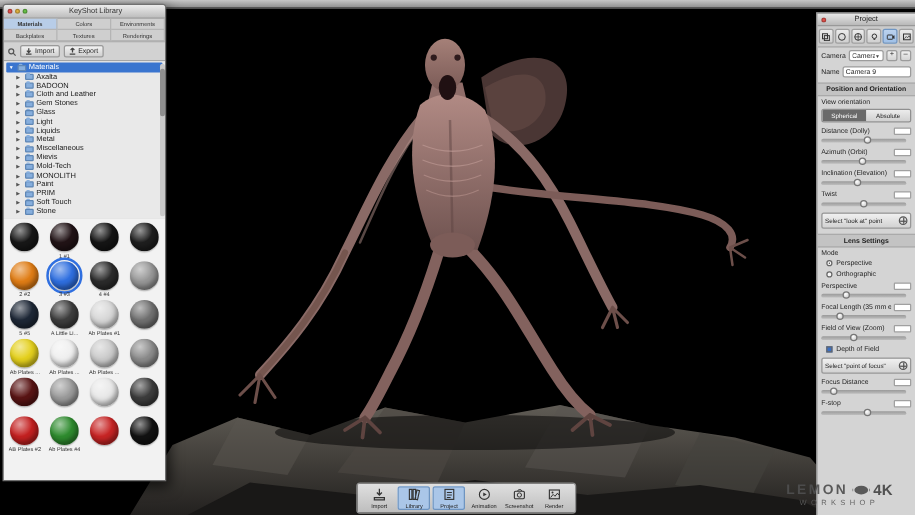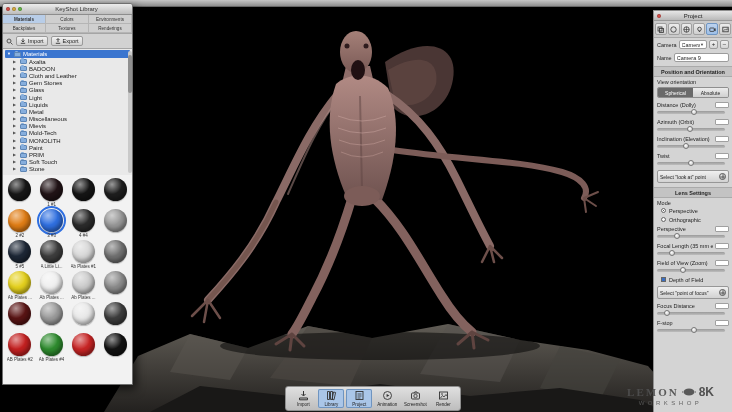--- a/index.html
+++ b/index.html
@@ -104,21 +104,21 @@
   .dock{position:absolute;left:51%;bottom:1px;transform:translateX(-50%);display:flex;gap:2px;
     background:linear-gradient(#e0e0e0,#bdbdbd);border:1px solid #8e8e8e;border-radius:3px;
     padding:2px 4px;z-index:6;}
   .dock-item{width:26px;display:flex;flex-direction:column;align-items:center;gap:1px;border-radius:2px;padding:1px 0;}
   .dock-item.active{background:#aac6e8;box-shadow:inset 0 0 0 1px #6e94c0;}
   .dock-item .lbl{font-size:4.5px;color:#222;white-space:nowrap;}
 
   
   .wm{position:absolute;right:18px;bottom:6px;z-index:7;color:#555;text-align:center;opacity:.92;}
   .wm-top{display:flex;align-items:center;justify-content:center;gap:3px;}
-  .wm-name{font-size:11px;font-weight:bold;letter-spacing:2px;color:#4f4f4f;font-family:Liberation Serif, serif;}
+  .wm-name{font-size:11px;font-weight:bold;letter-spacing:2px;color:#4f4f4f;}
   .wm-badge{font-size:12px;font-weight:bold;color:#464646;}
   .wm-sub{font-size:6px;letter-spacing:3.5px;color:#5a5a5a;margin-top:1px;}
 </style>
 </head>
 <body>
 
 <div class="screen">
 
   <div class="topbar"></div>
 
@@ -615,18 +615,18 @@
     </div>
   </div>
 
   <div class="wm">
     <div class="wm-top">
       <span class="wm-name">LEMON</span>
       <svg width="14" height="10" viewBox="0 0 14 10">
           <ellipse cx="7" cy="5" rx="5.5" ry="3.5" fill="#4f4f4f"></ellipse>
           <path d="M0.5 5h-0.8M13.5 5h0.8" stroke="#4f4f4f" stroke-width="2"></path>
         </svg>
-      <span class="wm-badge">8K</span>
+      <span class="wm-badge">4K</span>
     </div>
     <div class="wm-sub">WORKSHOP</div>
   </div>
 
 </div>
 
 </body></html>

